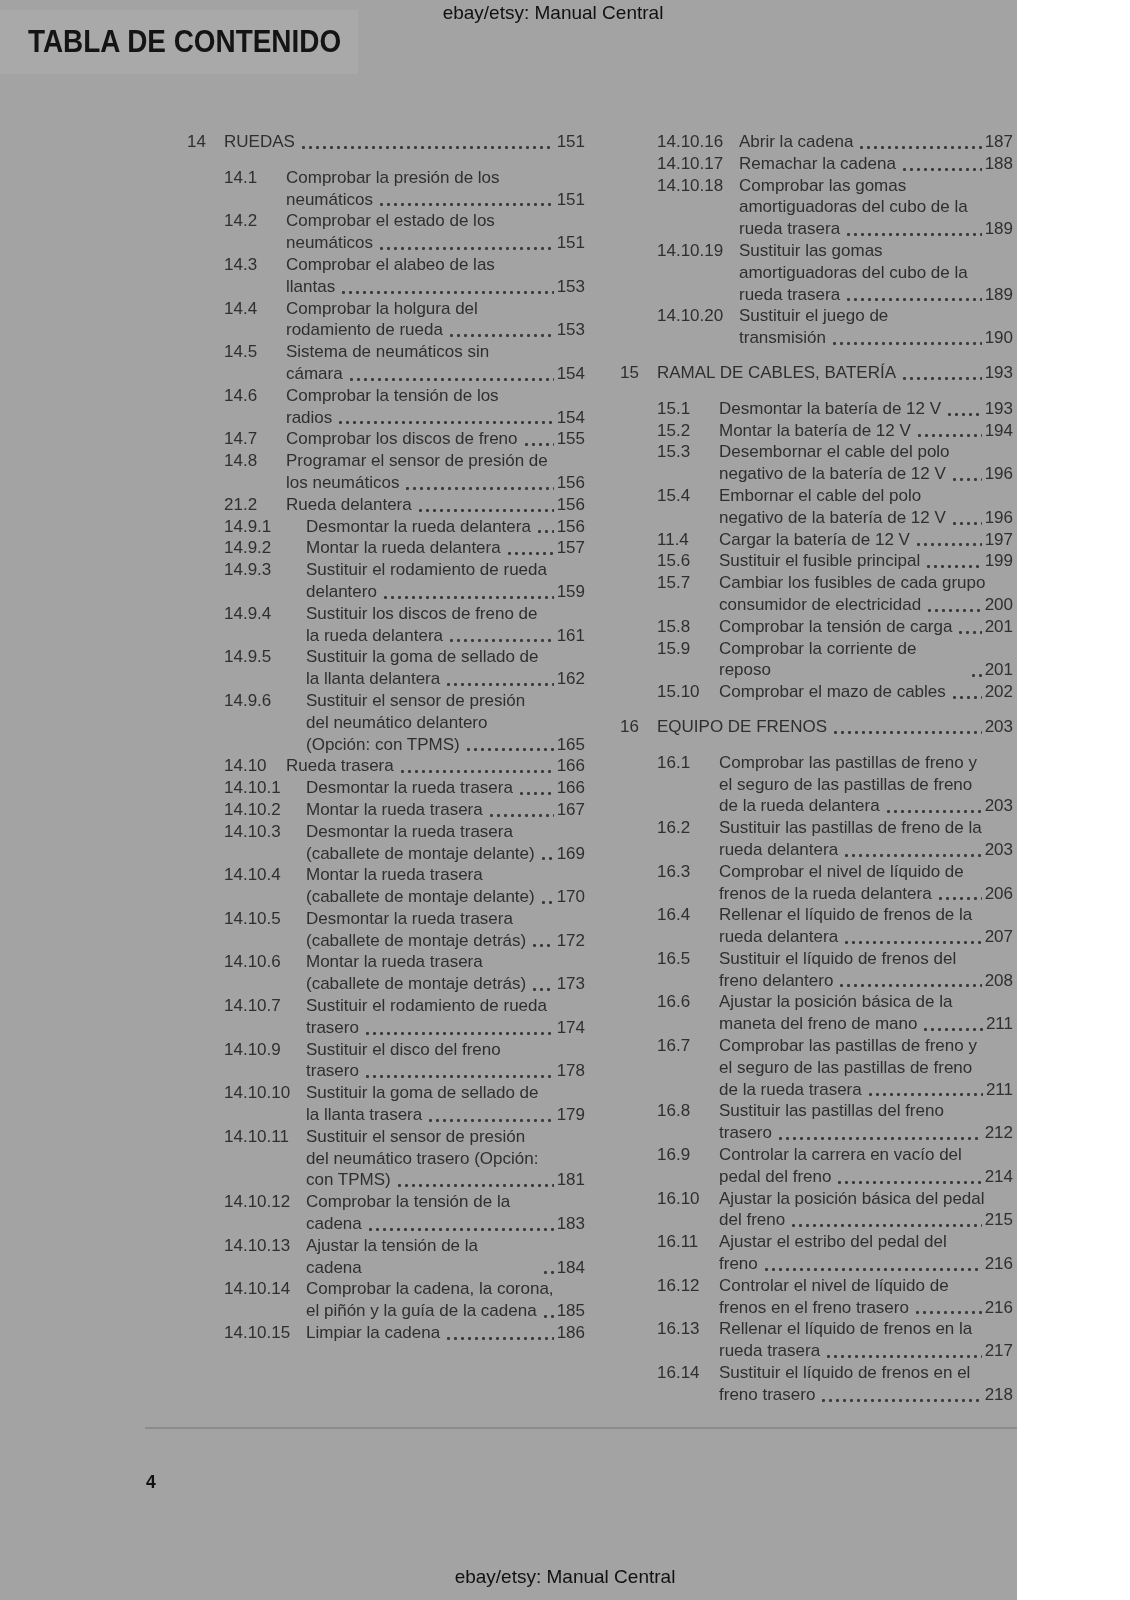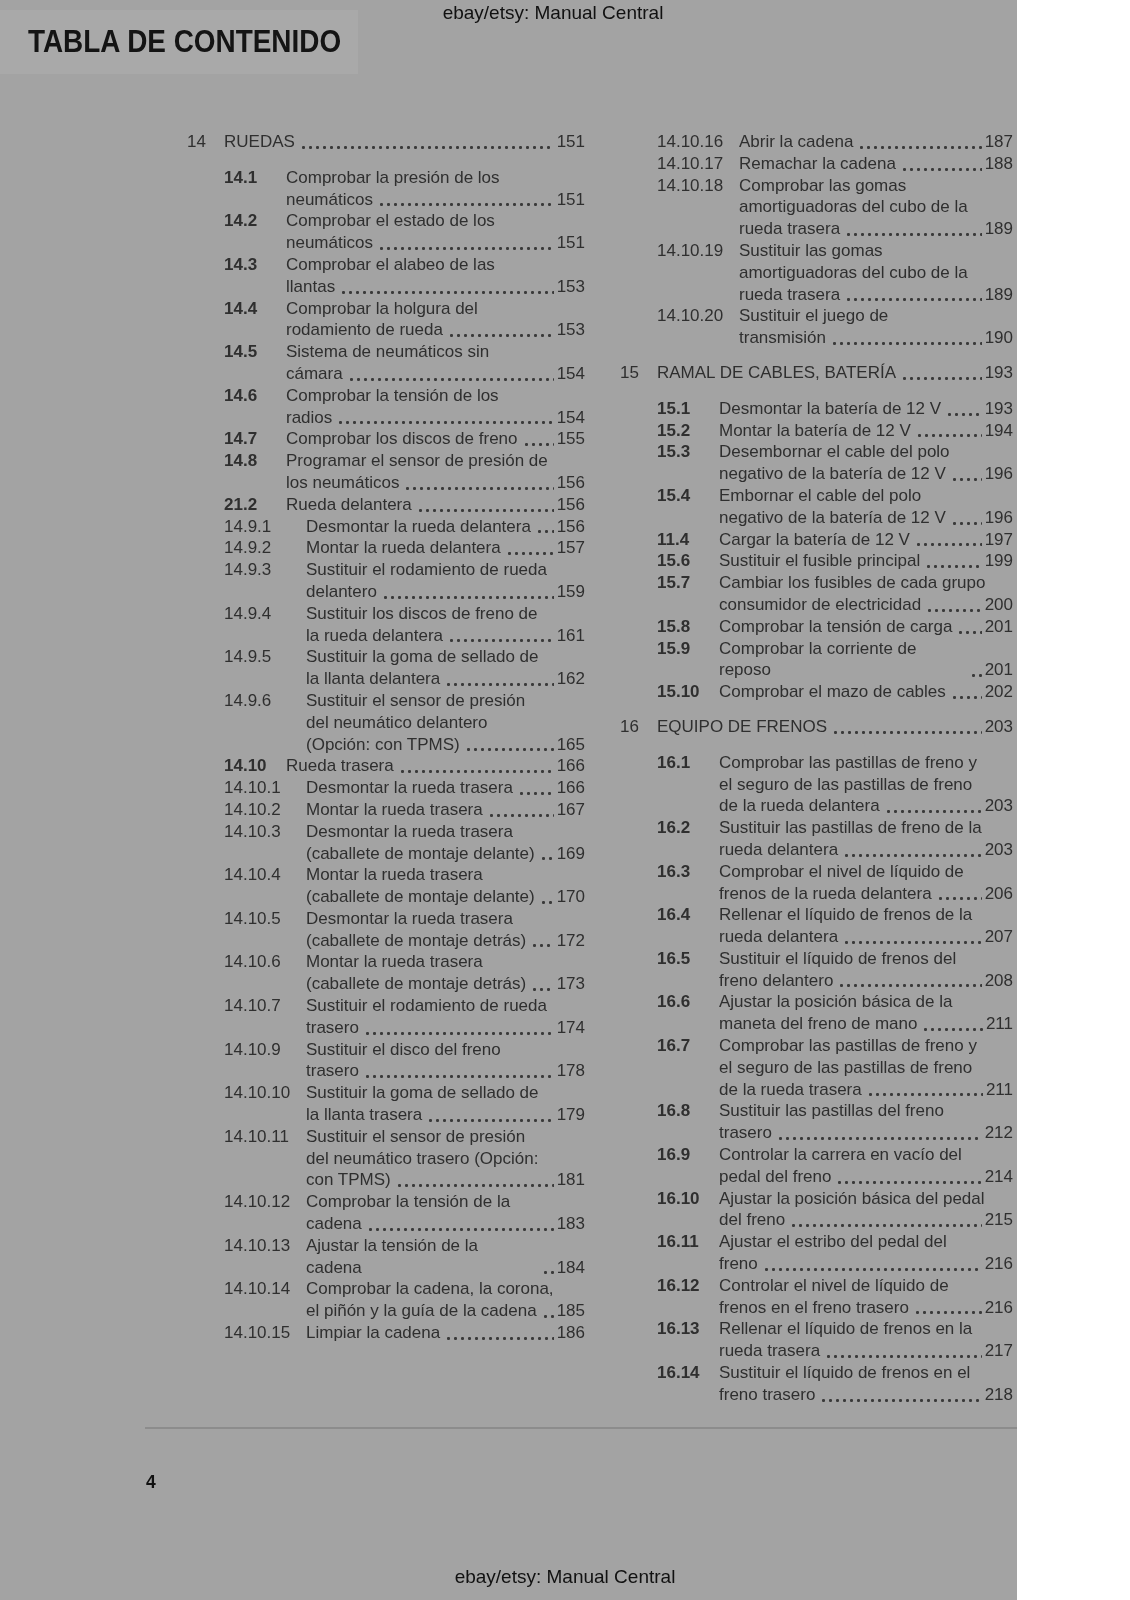--- a/index.html
+++ b/index.html
@@ -34,21 +34,21 @@
     transform:scaleX(.9);transform-origin:left center;
   }
   
   .toc-col{position:absolute;top:131px;font-size:17px;line-height:21.8px;}
   .col-left{left:187px;width:398px;}
   .col-right{left:620px;width:393px;}
   .entry{display:flex;align-items:flex-start;box-sizing:border-box;}
   .entry .num{flex:0 0 auto;}
   .lvl1 .num{width:37px;}
   .lvl2{padding-left:37px;}
-  .lvl2 .num{width:62px;font-weight:bold;}
+  .lvl2 .num{width:62px;}
   .lvl3{padding-left:37px;}
   .lvl3 .num{width:82px;}
   .content{flex:1 1 auto;min-width:0;}
   .line.last{display:flex;align-items:flex-end;}
   .line .t{flex:0 1 auto;}
   .leader{
     flex:1 1 auto;min-width:12px;height:5px;
     margin:0 3px 3px 5px;
     background-image:radial-gradient(circle,var(--dots) 1.3px,transparent 1.7px);
     background-size:7px 5px;background-repeat:repeat-x;background-position:left bottom;

